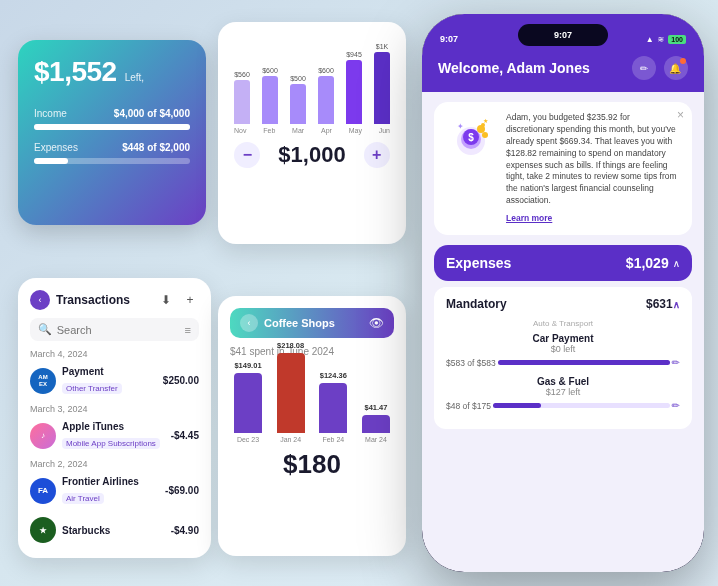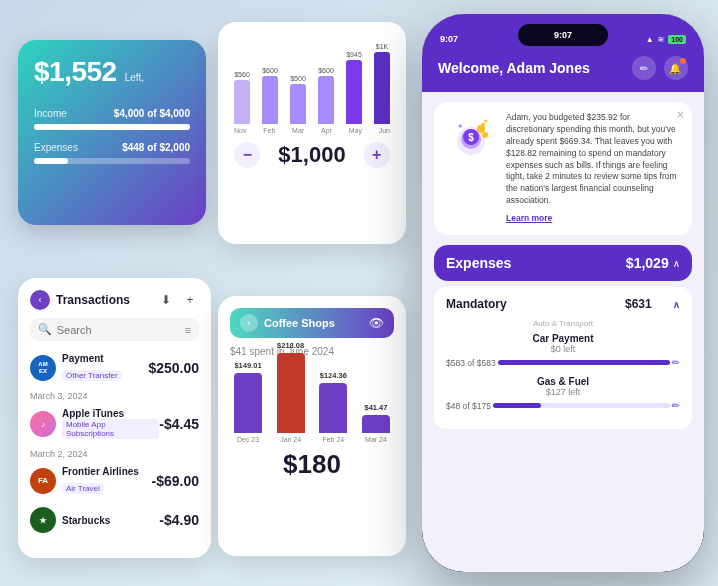--- a/index.html
+++ b/index.html
@@ -244,21 +244,21 @@
     }
     .trans-tag {
       font-size: 8px;
       background: #f0eeff;
       color: #6c3fc5;
       border-radius: 4px;
       padding: 1px 4px;
       display: inline-block;
     }
     .trans-amount {
-      font-size: 14px;
+      font-size: 10px;
       font-weight: 600;
       color: #1a1a2e;
     }
 
     
     .card-coffee {
       position: absolute;
       top: 296px;
       left: 218px;
       width: 188px;
@@ -530,21 +530,21 @@
       font-size: 12px;
       font-weight: 700;
       color: #1a1a2e;
     }
     .mandatory-amount {
       font-size: 12px;
       font-weight: 600;
       color: #1a1a2e;
       display: flex;
       align-items: center;
-      gap: 21px;
+      gap: 0;
     }
     .section-divider {
       font-size: 8px;
       color: #aaa;
       text-align: center;
       margin: 5px 0;
     }
     .expense-item {
       margin-bottom: 8px;
     }
@@ -675,20 +675,21 @@
       <div class="trans-icon-btn">⬇</div>
       <div class="trans-icon-btn">+</div>
     </div>
   </div>
   <div class="search-bar">
     <span style="color:#aaa; font-size:11px;">🔍</span>
     <input type="text" placeholder="Search" style="">
     <span class="search-filter-btn">≡</span>
   </div>
 
+  <div class="trans-date">March 4, 2024</div>
   <div class="trans-item">
     <div class="trans-left">
       <div class="trans-avatar" style="background:#1565c0; font-size:6px; line-height:1.1; text-align:center;">AM<br>EX</div>
       <div>
         <div class="trans-name">Payment</div>
         <span class="trans-tag">Other Transfer</span>
       </div>
     </div>
     <span class="trans-amount">$250.00</span>
   </div>
@@ -701,21 +702,21 @@
         <div class="trans-name">Apple iTunes</div>
         <span class="trans-tag">Mobile App Subscriptions</span>
       </div>
     </div>
     <span class="trans-amount">-$4.45</span>
   </div>
 
   <div class="trans-date">March 2, 2024</div>
   <div class="trans-item">
     <div class="trans-left">
-      <div class="trans-avatar" style="background:#c2410c;">FA</div>
+      <div class="trans-avatar" style="background:#1d4ed8;">FA</div>
       <div>
         <div class="trans-name">Frontier Airlines</div>
         <span class="trans-tag">Air Travel</span>
       </div>
     </div>
     <span class="trans-amount">-$69.00</span>
   </div>
 
   <div class="trans-item" style="margin-top:4px;">
     <div class="trans-left">

